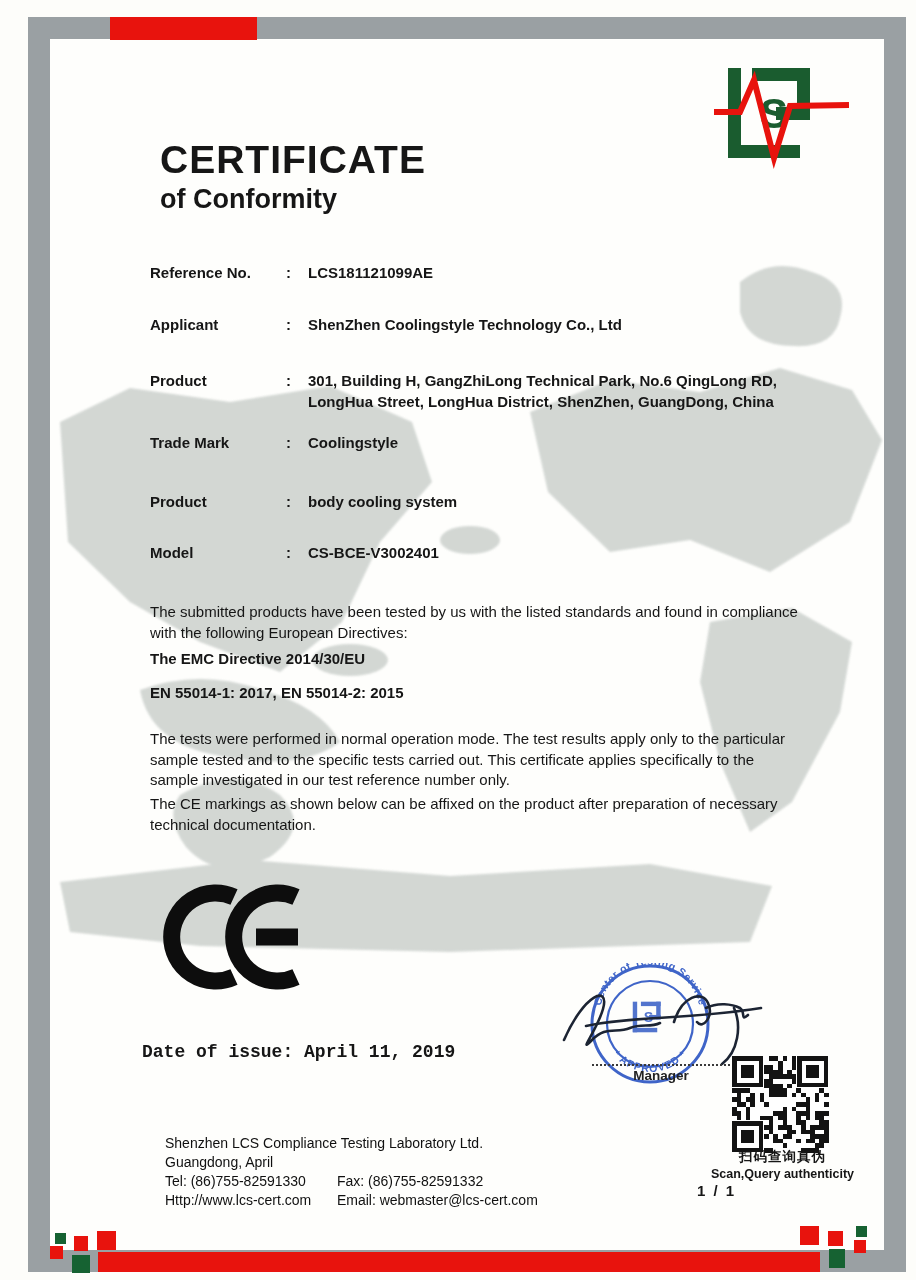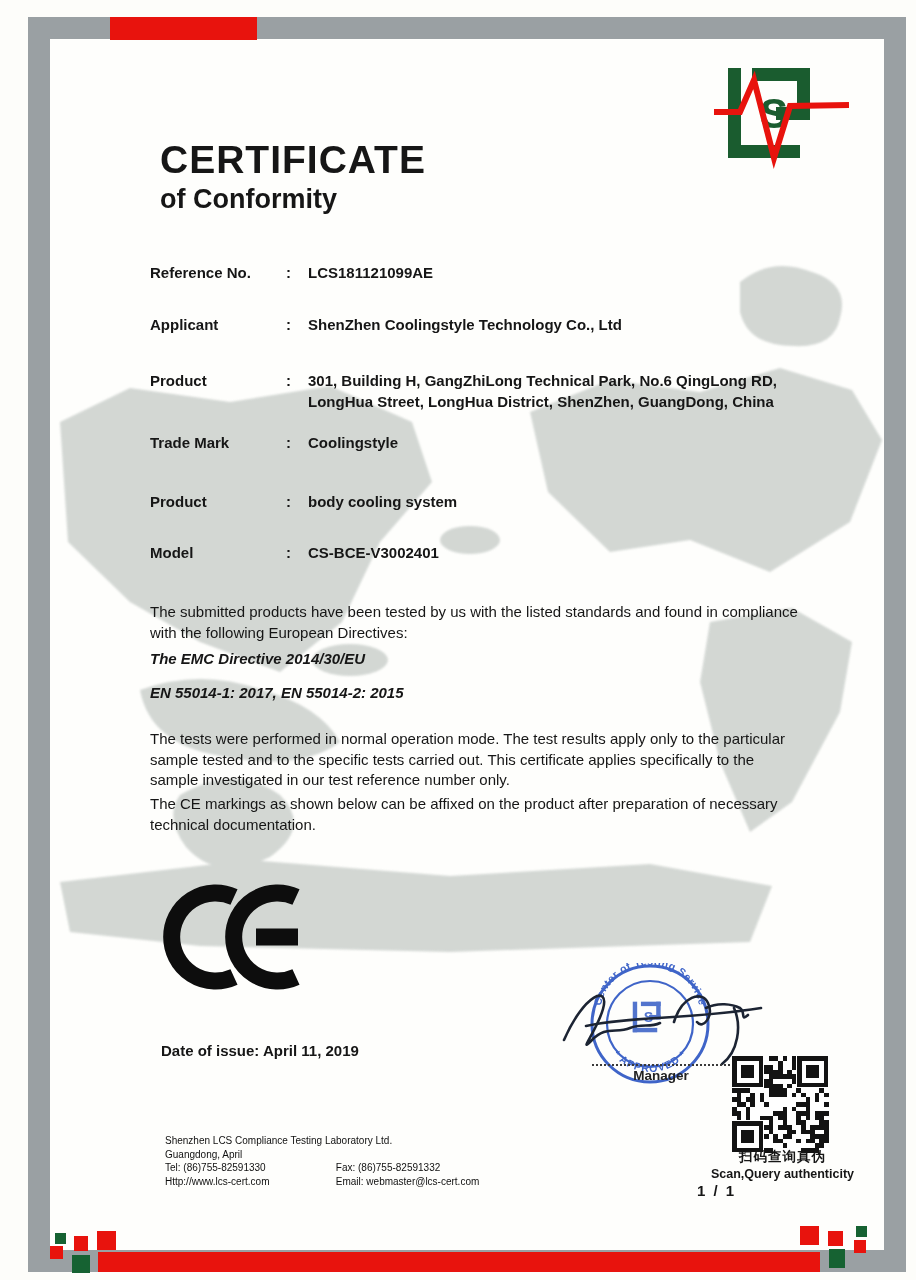--- a/index.html
+++ b/index.html
@@ -23,42 +23,42 @@
   .title-block{position:absolute;left:160px;top:140px;z-index:5;}
   .title-main{font-size:39px;font-weight:bold;letter-spacing:1px;line-height:1.05;}
   .title-sub{font-size:27px;font-weight:bold;margin-top:3px;}
   
   .field{position:absolute;left:150px;width:652px;display:flex;font-weight:bold;font-size:15px;z-index:5;line-height:1.42;}
   .flabel{width:136px;flex:none;}
   .fsep{width:22px;flex:none;}
   .fval{flex:1;}
   
   .para{position:absolute;left:150px;width:650px;font-size:15px;line-height:1.38;z-index:5;}
-  .bold{font-weight:bold;font-style:italic;}
+  .bold{font-weight:bold;}
   
   .ce{position:absolute;left:149px;top:884px;z-index:5;}
   
-  .date-line{position:absolute;left:161px;top:1042px;font-size:15px;font-weight:bold;z-index:5;}
+  .date-line{position:absolute;left:142px;top:1042px;font-size:18px;font-weight:bold;z-index:5;font-family:Liberation Mono, monospace;}
   
   .stamp{position:absolute;left:589px;top:963px;z-index:6;opacity:.92;}
   .signature{position:absolute;left:556px;top:978px;z-index:7;}
   .sign-dots{position:absolute;left:592px;top:1050px;width:138px;height:16px;border-bottom:2.5px dotted #3a3a3a;z-index:8;}
   .manager{position:absolute;left:592px;top:1068px;width:138px;text-align:center;font-size:13.5px;font-weight:600;color:#222;z-index:8;}
   
   .qr{position:absolute;left:732px;top:1056px;width:96px;height:96px;background:#fff;z-index:9;}
   .qr i{position:absolute;width:4.6px;height:4.6px;background:#131313;}
   .finder{position:absolute;width:31px;height:31px;background:#131313;}
   .finder::before{content:'';position:absolute;left:4.5px;top:4.5px;width:22px;height:22px;background:#fff;}
   .finder::after{content:'';position:absolute;left:9px;top:9px;width:13px;height:13px;background:#131313;}
   .f-tl{left:0;top:0}.f-tr{right:0;top:0}.f-bl{left:0;bottom:0}
   .qr-caption{position:absolute;left:700px;top:1148px;width:165px;text-align:center;z-index:9;}
   .qr-cn{font-size:13.5px;font-weight:bold;letter-spacing:1px;}
   .qr-en{font-size:12.5px;font-weight:bold;margin-top:1px;}
   
-  .footer{position:absolute;left:165px;top:1134px;width:520px;font-size:10px;line-height:1.36;z-index:5;color:#101010;}
+  .footer{position:absolute;left:165px;top:1134px;width:520px;font-size:14px;line-height:1.36;z-index:5;color:#101010;}
   .fcol1{display:inline-block;width:168px;}
   .pagenum{position:absolute;left:697px;top:1182px;font-size:15px;font-weight:bold;letter-spacing:2px;z-index:5;}
 </style>
 </head>
 <body>
 
 <div id="scan">
 
   <div class="frame"></div>
   <div class="accent-top-red"></div>

